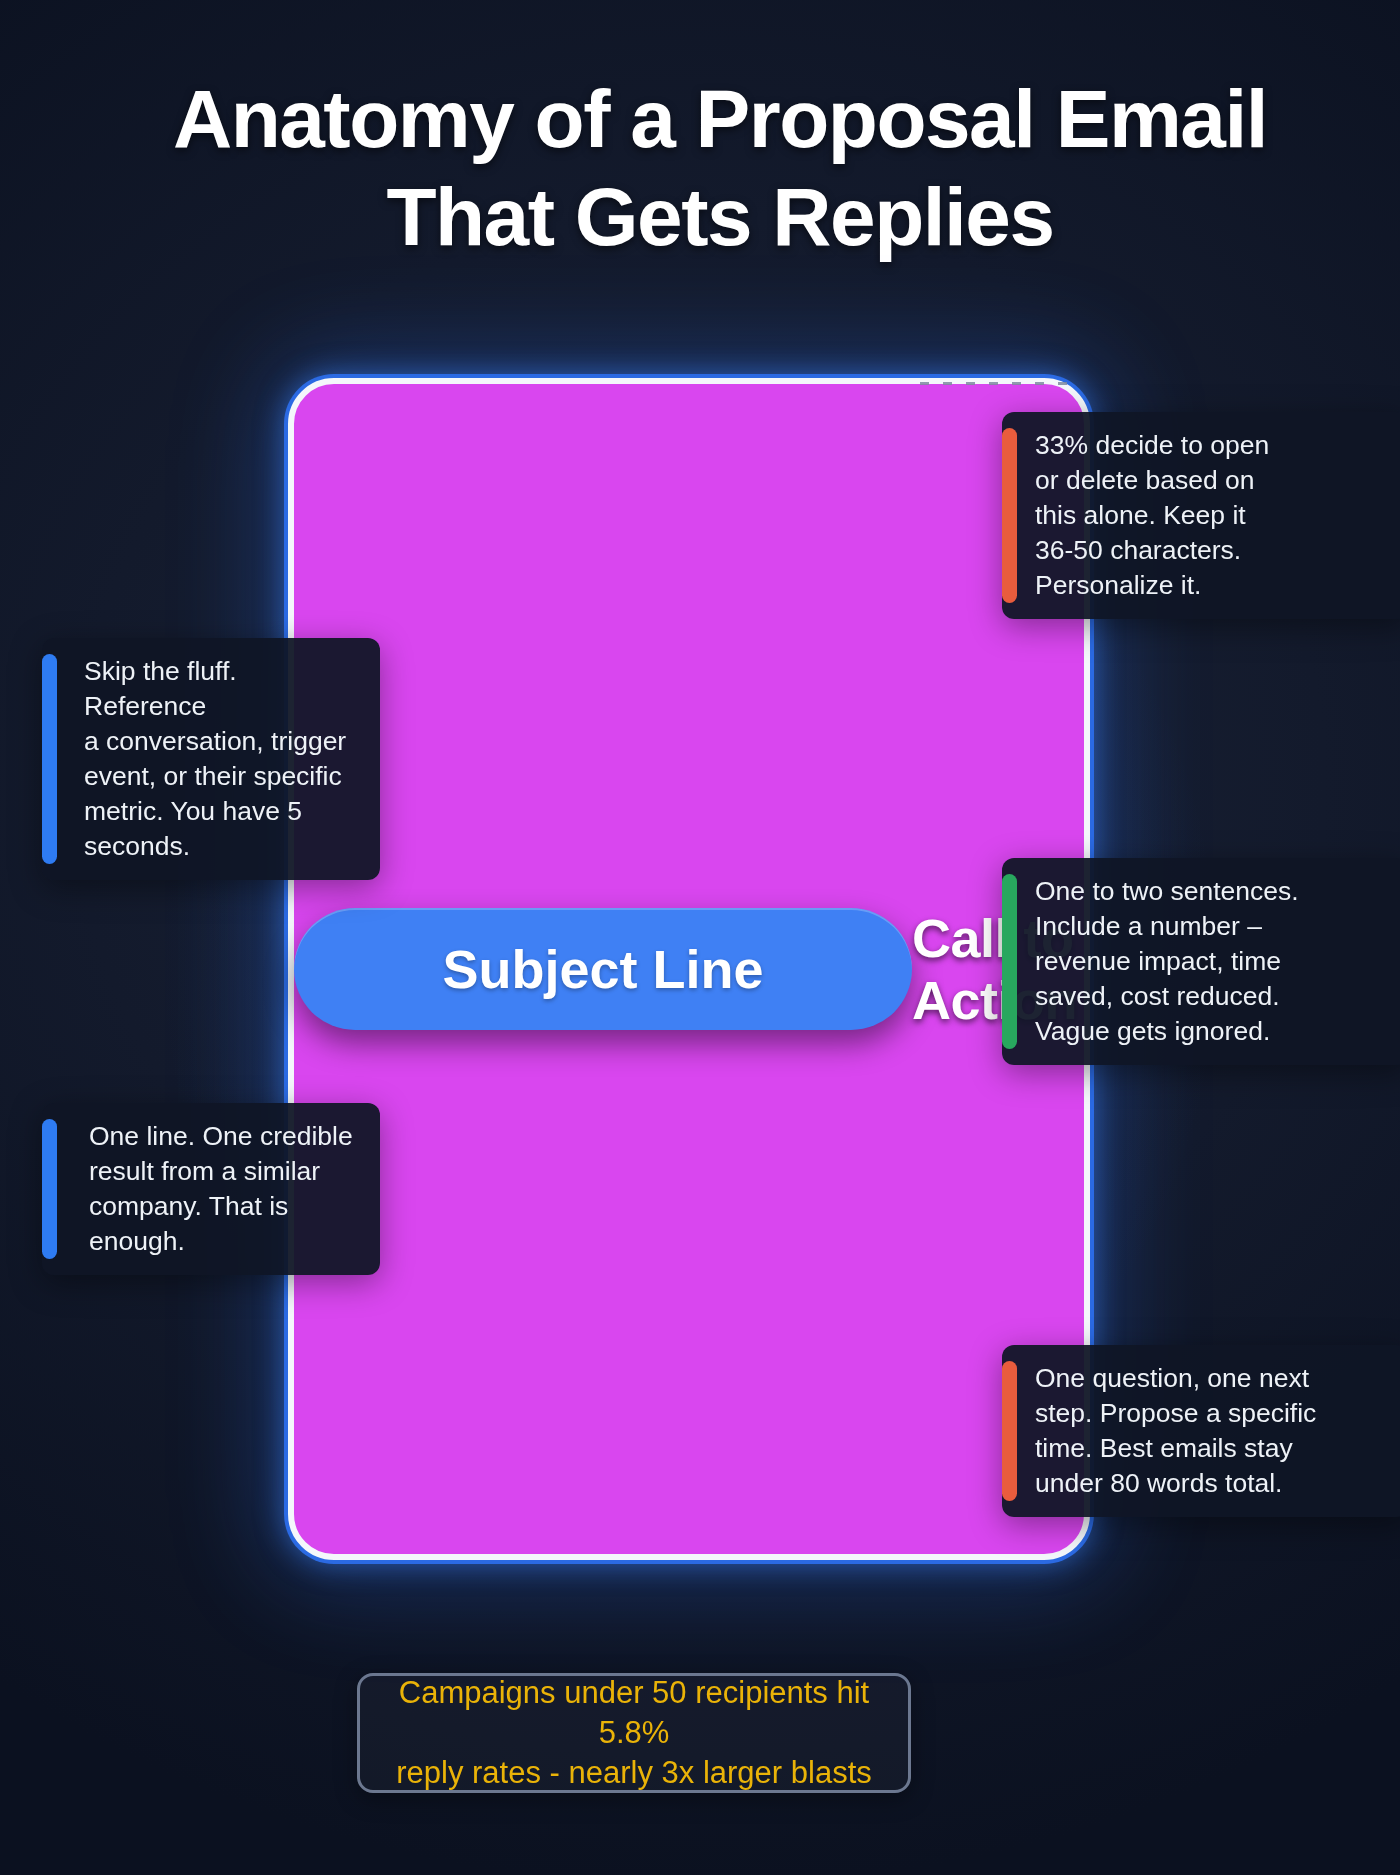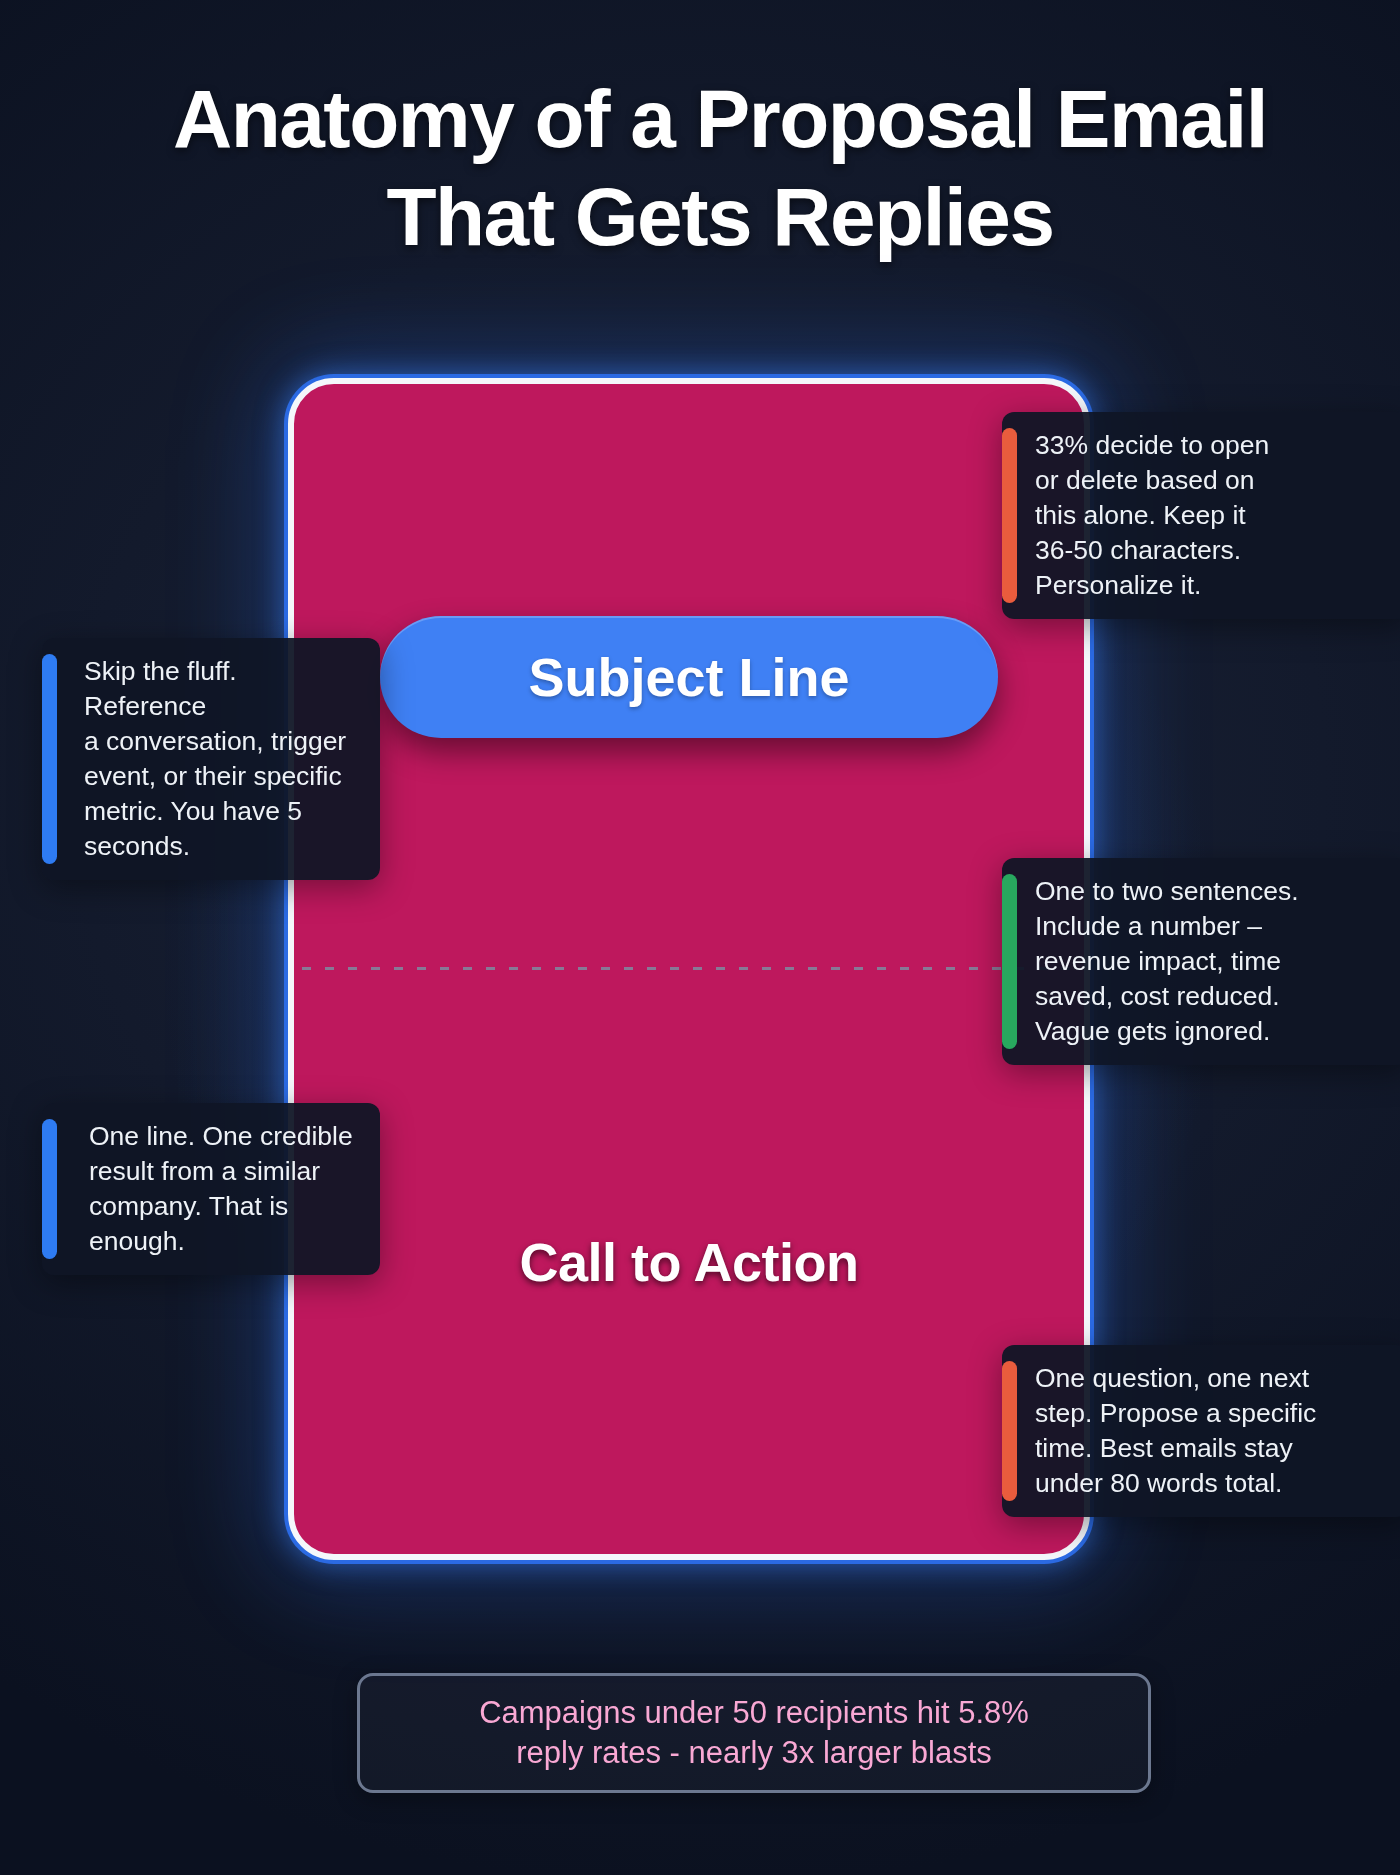--- a/index.html
+++ b/index.html
@@ -32,27 +32,27 @@
   }
 
   
   .email-card {
     position: absolute;
     left: 288px; top: 378px;
     width: 802px; height: 1182px;
     box-sizing: border-box;
     border: 6px solid #f4f7fb;
     border-radius: 46px;
-    background: #be185d;
+    background: #d946ef;
     box-shadow:
       0 0 0 4px #2b6ae3,
       0 0 26px 6px rgba(59,130,246,0.5),
       0 0 95px 24px rgba(43,106,227,0.32);
     display: flex;
-    flex-direction: column;
+    flex-direction: row;
     z-index: 1;
   }
   .section-row {
     flex: 1;
     position: relative;
     display: flex;
     align-items: center;
     justify-content: center;
   }
   .section-row.has-separator::before {
@@ -112,32 +112,32 @@
   .ann-1 { left: 1002px; top: 412px;  }
   .ann-2 { left: 42px;   top: 638px; gap: 27px;  }
   .ann-3 { left: 1002px; top: 858px;  }
   .ann-4 { left: 42px;   top: 1103px; gap: 32px; }
   .ann-5 { left: 1002px; top: 1345px; }
 
   
   .footer-stat {
     position: absolute;
     left: 357px; top: 1673px;
-    width: 794px; height: 120px;
+    width: 554px; height: 120px;
     box-sizing: border-box;
     border: 3px solid #6c7890;
     border-radius: 16px;
     background: rgba(148,163,184,0.05);
     display: flex;
     align-items: center;
     justify-content: center;
     text-align: center;
     font-size: 31px;
     line-height: 40px;
-    color: #f9a8d4;
+    color: #eab308;
     white-space: pre-line;
     box-shadow: 0 6px 22px rgba(0,0,0,0.35);
   }
 </style>
 </head>
 <body>
 
 <div class="title">Anatomy of a Proposal Email
 That Gets Replies</div>
 

